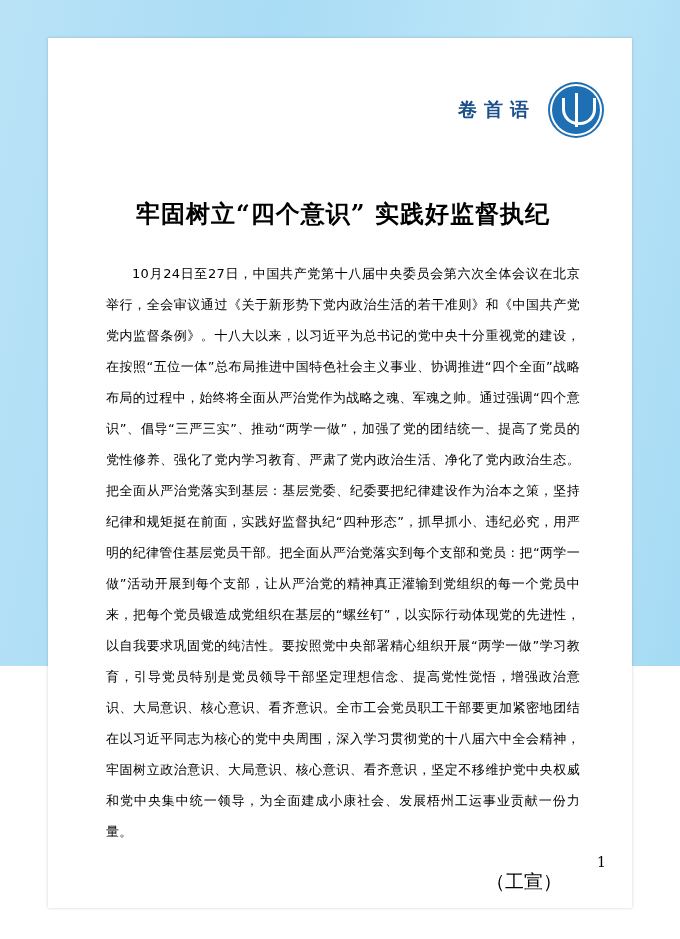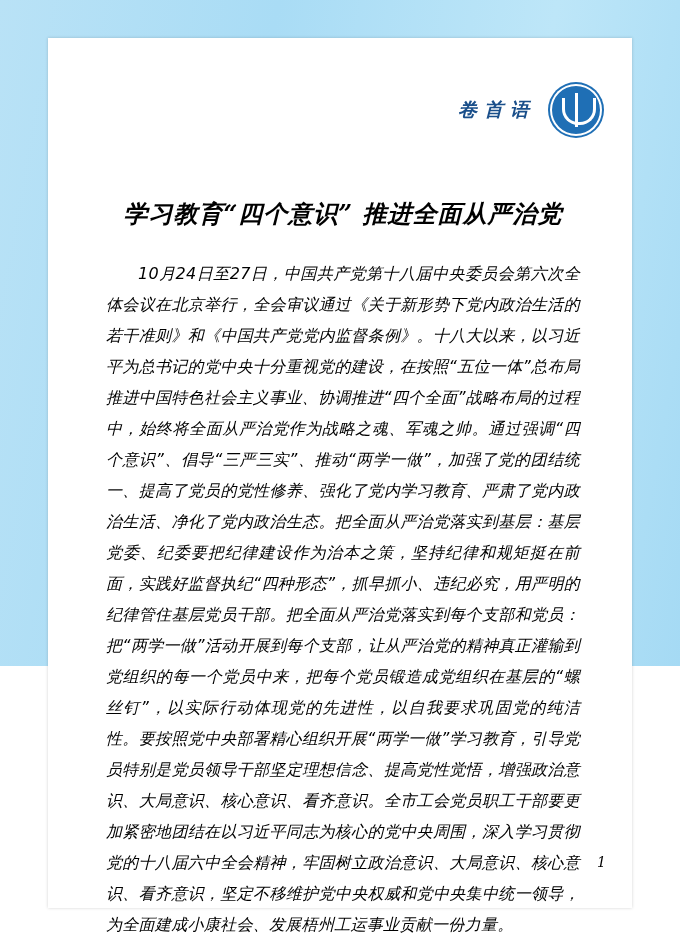--- a/index.html
+++ b/index.html
@@ -12,21 +12,20 @@
     height: 939px;
     overflow: hidden;
     font-family: "DejaVu Sans", "Liberation Sans", sans-serif;
   }
   .page {
     position: relative;
     width: 680px;
     height: 666px;
     background: linear-gradient(100deg, #b9e2f6 0%, #a9dcf5 35%, #bde6f8 70%, #a5daf4 100%);
     box-sizing: border-box;
-    font-style: italic;
   }
   .paper {
     position: absolute;
     left: 48px;
     top: 38px;
     width: 584px;
     height: 870px;
     background: #ffffff;
     box-shadow: 0 0 3px rgba(0,0,0,0.18);
   }
@@ -87,21 +86,21 @@
     font-family: "DejaVu Serif", "Liberation Serif", serif;
     font-size: 24px;
     font-weight: bold;
     color: #000000;
     letter-spacing: 1px;
     margin-bottom: 28px;
   }
   .article-body p {
     margin: 0;
     font-family: "DejaVu Sans", "Liberation Sans", sans-serif;
-    font-size: 16px;
+    font-size: 13px;
     line-height: 31px;
     color: #000000;
     text-align: justify;
     text-indent: 2em;
     letter-spacing: 0.3px;
   }
   .signature {
     margin-top: 22px;
     text-align: right;
     padding-right: 18px;
@@ -123,21 +122,21 @@
 
 <div class="page">
   <div class="paper">
 
     <div class="header">
       <div class="header-title">卷首语</div>
       <div class="logo"></div>
     </div>
 
     <div class="article">
-      <div class="article-title">学习教育“四个意识” 推进全面从严治党</div>
+      <div class="article-title">牢固树立“四个意识” 实践好监督执纪</div>
       <div class="article-body">
         <p>10月24日至27日，中国共产党第十八届中央委员会第六次全体会议在北京举行，全会审议通过《关于新形势下党内政治生活的若干准则》和《中国共产党党内监督条例》。十八大以来，以习近平为总书记的党中央十分重视党的建设，在按照“五位一体”总布局推进中国特色社会主义事业、协调推进“四个全面”战略布局的过程中，始终将全面从严治党作为战略之魂、军魂之帅。通过强调“四个意识”、倡导“三严三实”、推动“两学一做”，加强了党的团结统一、提高了党员的党性修养、强化了党内学习教育、严肃了党内政治生活、净化了党内政治生态。把全面从严治党落实到基层：基层党委、纪委要把纪律建设作为治本之策，坚持纪律和规矩挺在前面，实践好监督执纪“四种形态”，抓早抓小、违纪必究，用严明的纪律管住基层党员干部。把全面从严治党落实到每个支部和党员：把“两学一做”活动开展到每个支部，让从严治党的精神真正灌输到党组织的每一个党员中来，把每个党员锻造成党组织在基层的“螺丝钉”，以实际行动体现党的先进性，以自我要求巩固党的纯洁性。要按照党中央部署精心组织开展“两学一做”学习教育，引导党员特别是党员领导干部坚定理想信念、提高党性觉悟，增强政治意识、大局意识、核心意识、看齐意识。全市工会党员职工干部要更加紧密地团结在以习近平同志为核心的党中央周围，深入学习贯彻党的十八届六中全会精神，牢固树立政治意识、大局意识、核心意识、看齐意识，坚定不移维护党中央权威和党中央集中统一领导，为全面建成小康社会、发展梧州工运事业贡献一份力量。</p>
       </div>
       <div class="signature">（工宣）</div>
     </div>
 
     <div class="page-number">1</div>
   </div>
 </div>
 

